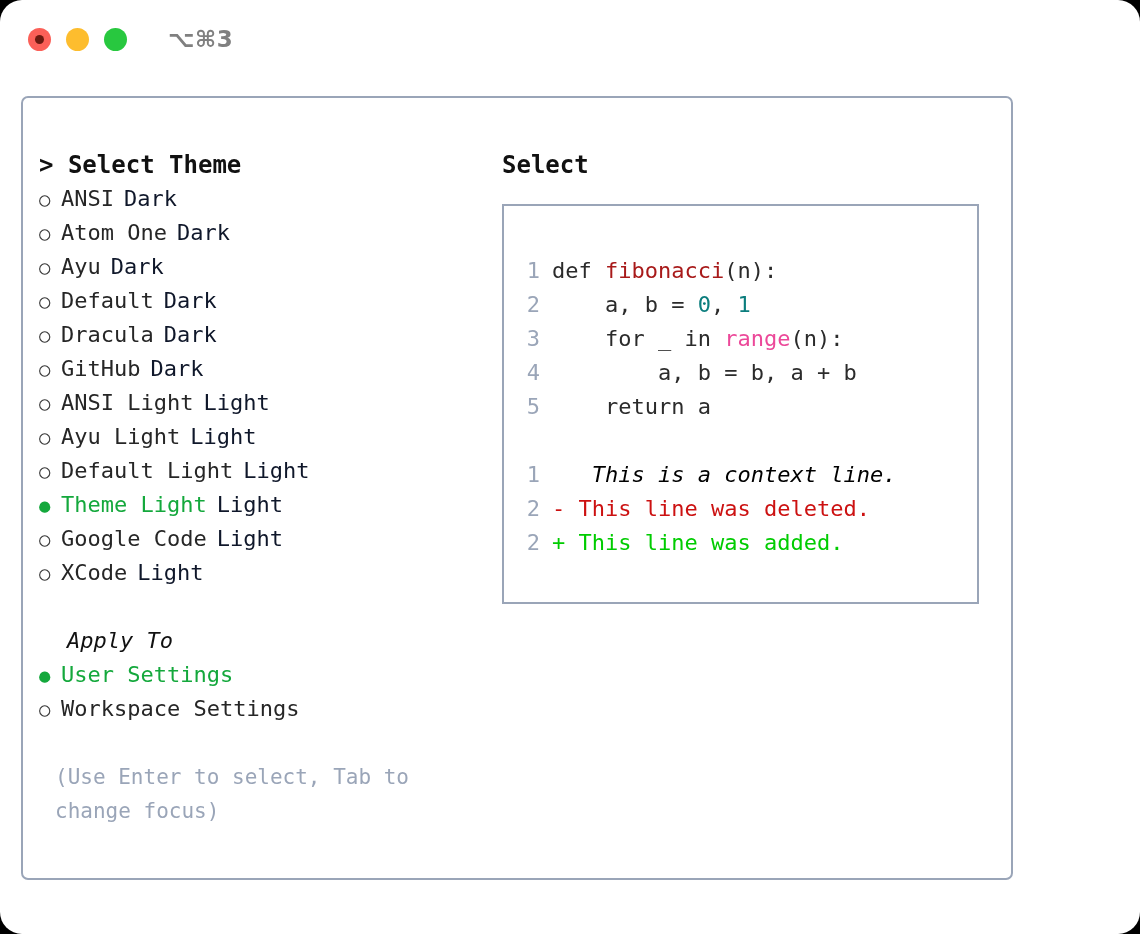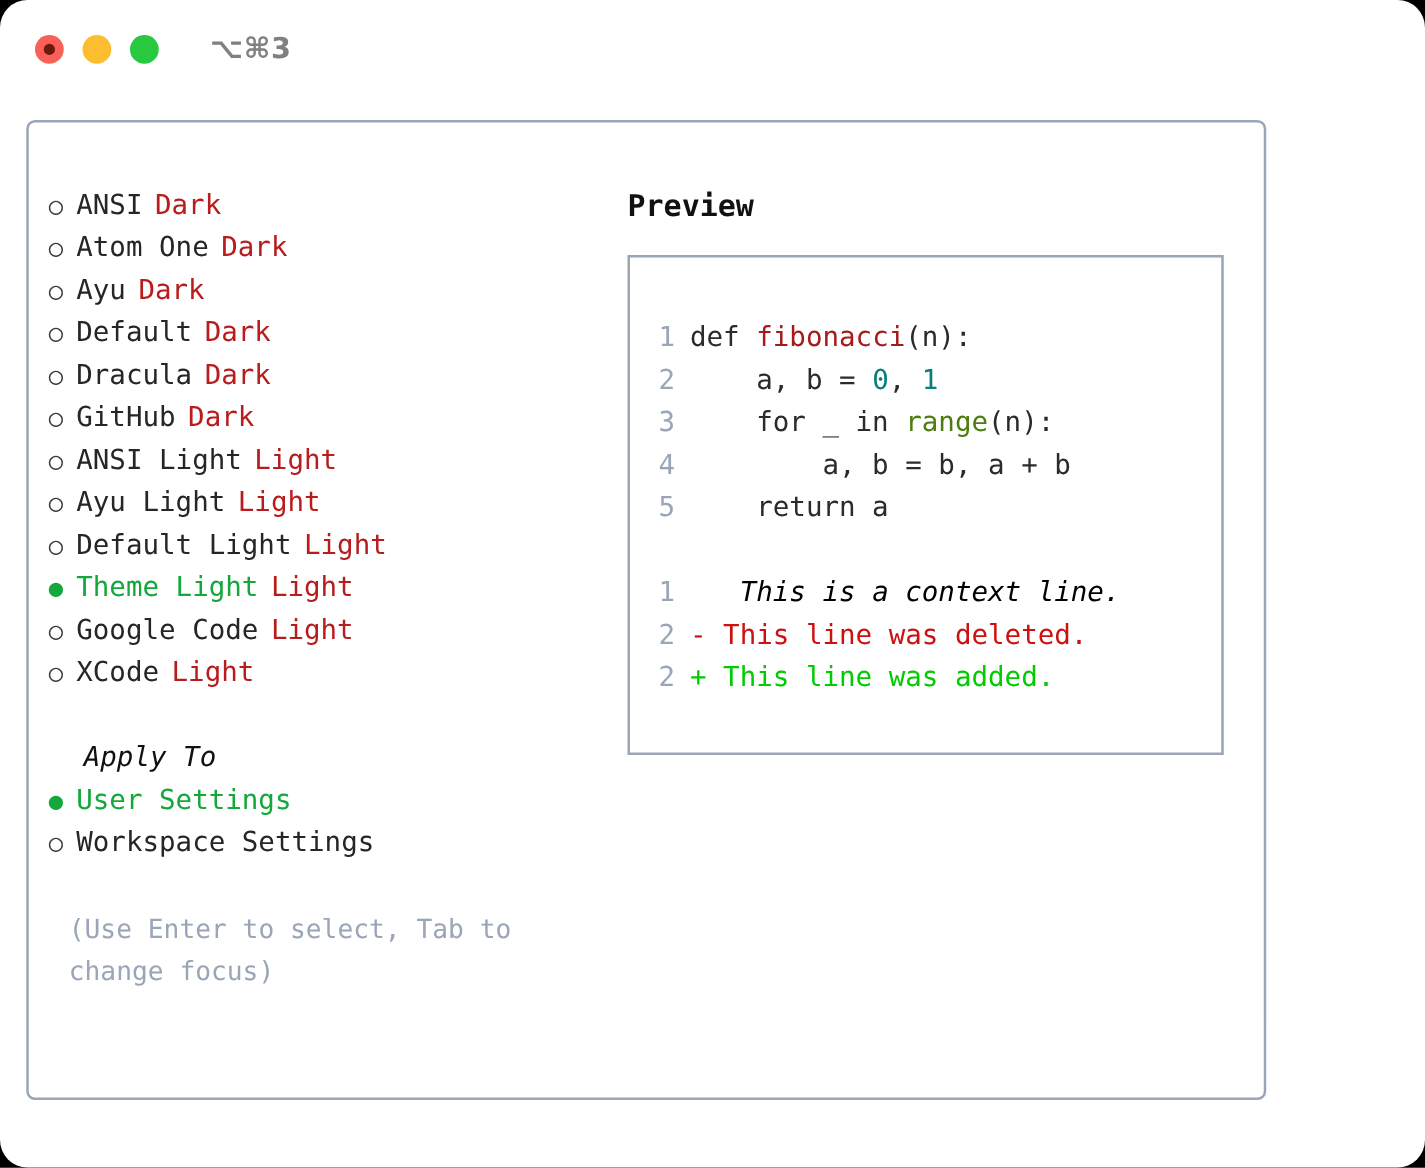--- a/index.html
+++ b/index.html
@@ -108,21 +108,21 @@
     width: 22px;
     flex: 0 0 22px;
     font-size: 19px;
     color: #3b3b3b;
     text-align: left;
   }
   .bullet.filled { color: #14a83c; }
   .theme-name { color: #262626; }
   .theme-row.selected .theme-name { color: #14a83c; }
   .theme-variant {
-    color: #b91c1c;
+    color: #0f172a;
     margin-left: 10px;
   }
   .section-gap { height: 34px; }
   .apply-heading {
     font-size: 22px;
     color: #111111;
     line-height: 34px;
     padding-left: 28px;
     white-space: pre;
     font-style: italic;
@@ -178,21 +178,21 @@
   .lineno {
     flex: 0 0 24px;
     width: 24px;
     text-align: right;
     color: #9aa5b8;
     margin-right: 12px;
   }
   .code-text { color: #2b2b2b; }
   .tok-func { color: #a81a1a; }
   .tok-num { color: #0b7d7d; }
-  .tok-builtin { color: #4d7c0f; }
+  .tok-builtin { color: #ec4899; }
   .diff-gap { height: 34px; }
   .diff-line .diff-ctx { color: #000000; font-style: italic; }
   .diff-line .diff-del { color: #cc1111; }
   .diff-line .diff-add { color: #00cc00; }
 </style>
 </head>
 <body>
 
 <div class="app-canvas">
 
@@ -202,20 +202,21 @@
       <span class="tl tl-min"></span>
       <span class="tl tl-max"></span>
     </div>
     <div class="shortcut-label">⌥⌘3</div>
   </div>
 
   <div class="window-frame">
     <div class="panes">
 
       <div class="left-pane">
+        <div class="pane-heading">&gt; Select Theme</div>
         <div id="theme-list">
             <div class="theme-row"><span class="bullet">○</span><span class="theme-name">ANSI</span><span class="theme-variant">Dark</span></div>
             <div class="theme-row"><span class="bullet">○</span><span class="theme-name">Atom One</span><span class="theme-variant">Dark</span></div>
             <div class="theme-row"><span class="bullet">○</span><span class="theme-name">Ayu</span><span class="theme-variant">Dark</span></div>
             <div class="theme-row"><span class="bullet">○</span><span class="theme-name">Default</span><span class="theme-variant">Dark</span></div>
             <div class="theme-row"><span class="bullet">○</span><span class="theme-name">Dracula</span><span class="theme-variant">Dark</span></div>
             <div class="theme-row"><span class="bullet">○</span><span class="theme-name">GitHub</span><span class="theme-variant">Dark</span></div>
             <div class="theme-row"><span class="bullet">○</span><span class="theme-name">ANSI Light</span><span class="theme-variant">Light</span></div>
             <div class="theme-row"><span class="bullet">○</span><span class="theme-name">Ayu Light</span><span class="theme-variant">Light</span></div>
             <div class="theme-row"><span class="bullet">○</span><span class="theme-name">Default Light</span><span class="theme-variant">Light</span></div>
@@ -229,21 +230,21 @@
         <div class="apply-heading">Apply To</div>
         <div id="apply-list">
             <div class="apply-row selected"><span class="bullet filled">●</span><span class="apply-label">User Settings</span></div>
             <div class="apply-row"><span class="bullet">○</span><span class="apply-label">Workspace Settings</span></div>
           </div>
 
         <div class="hint">(Use Enter to select, Tab to change focus)</div>
       </div>
 
       <div class="right-pane">
-        <div class="pane-heading">Preview</div>
+        <div class="pane-heading">Select</div>
         <div class="preview-box">
           <div class="code-area">
             <div id="code-list">
                 <div class="code-line"><span class="lineno">1</span><span><span class="code-text">def </span><span class="tok-func">fibonacci</span><span class="code-text">(n):</span></span></div>
                 <div class="code-line"><span class="lineno">2</span><span><span class="code-text">    a, b = </span><span class="tok-num">0</span><span class="code-text">, </span><span class="tok-num">1</span></span></div>
                 <div class="code-line"><span class="lineno">3</span><span><span class="code-text">    for _ in </span><span class="tok-builtin">range</span><span class="code-text">(n):</span></span></div>
                 <div class="code-line"><span class="lineno">4</span><span><span class="code-text">        a, b = b, a + b</span></span></div>
                 <div class="code-line"><span class="lineno">5</span><span><span class="code-text">    return a</span></span></div>
               </div>
             <div class="diff-gap"></div>

